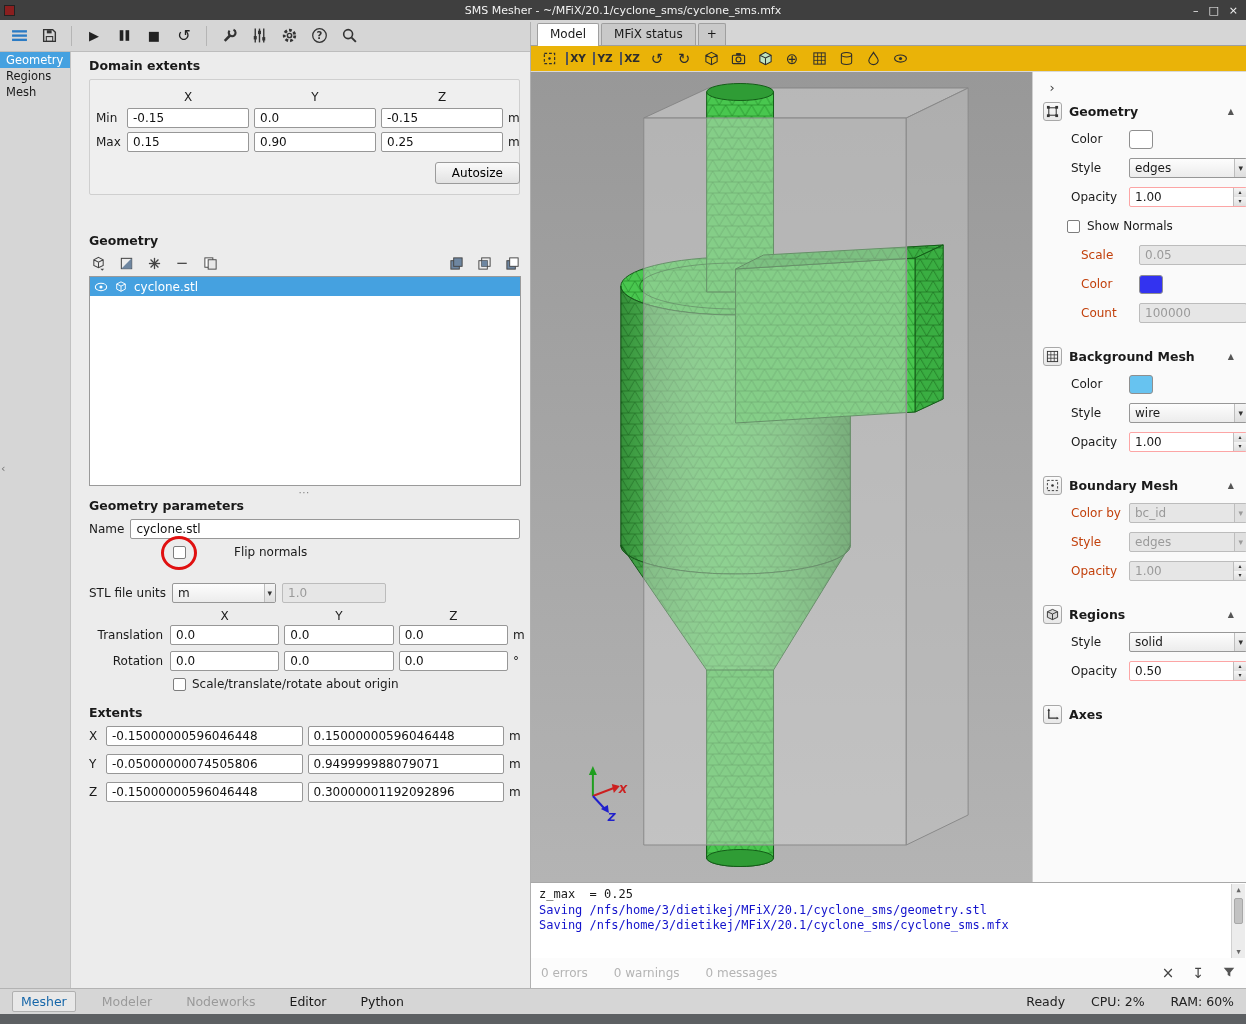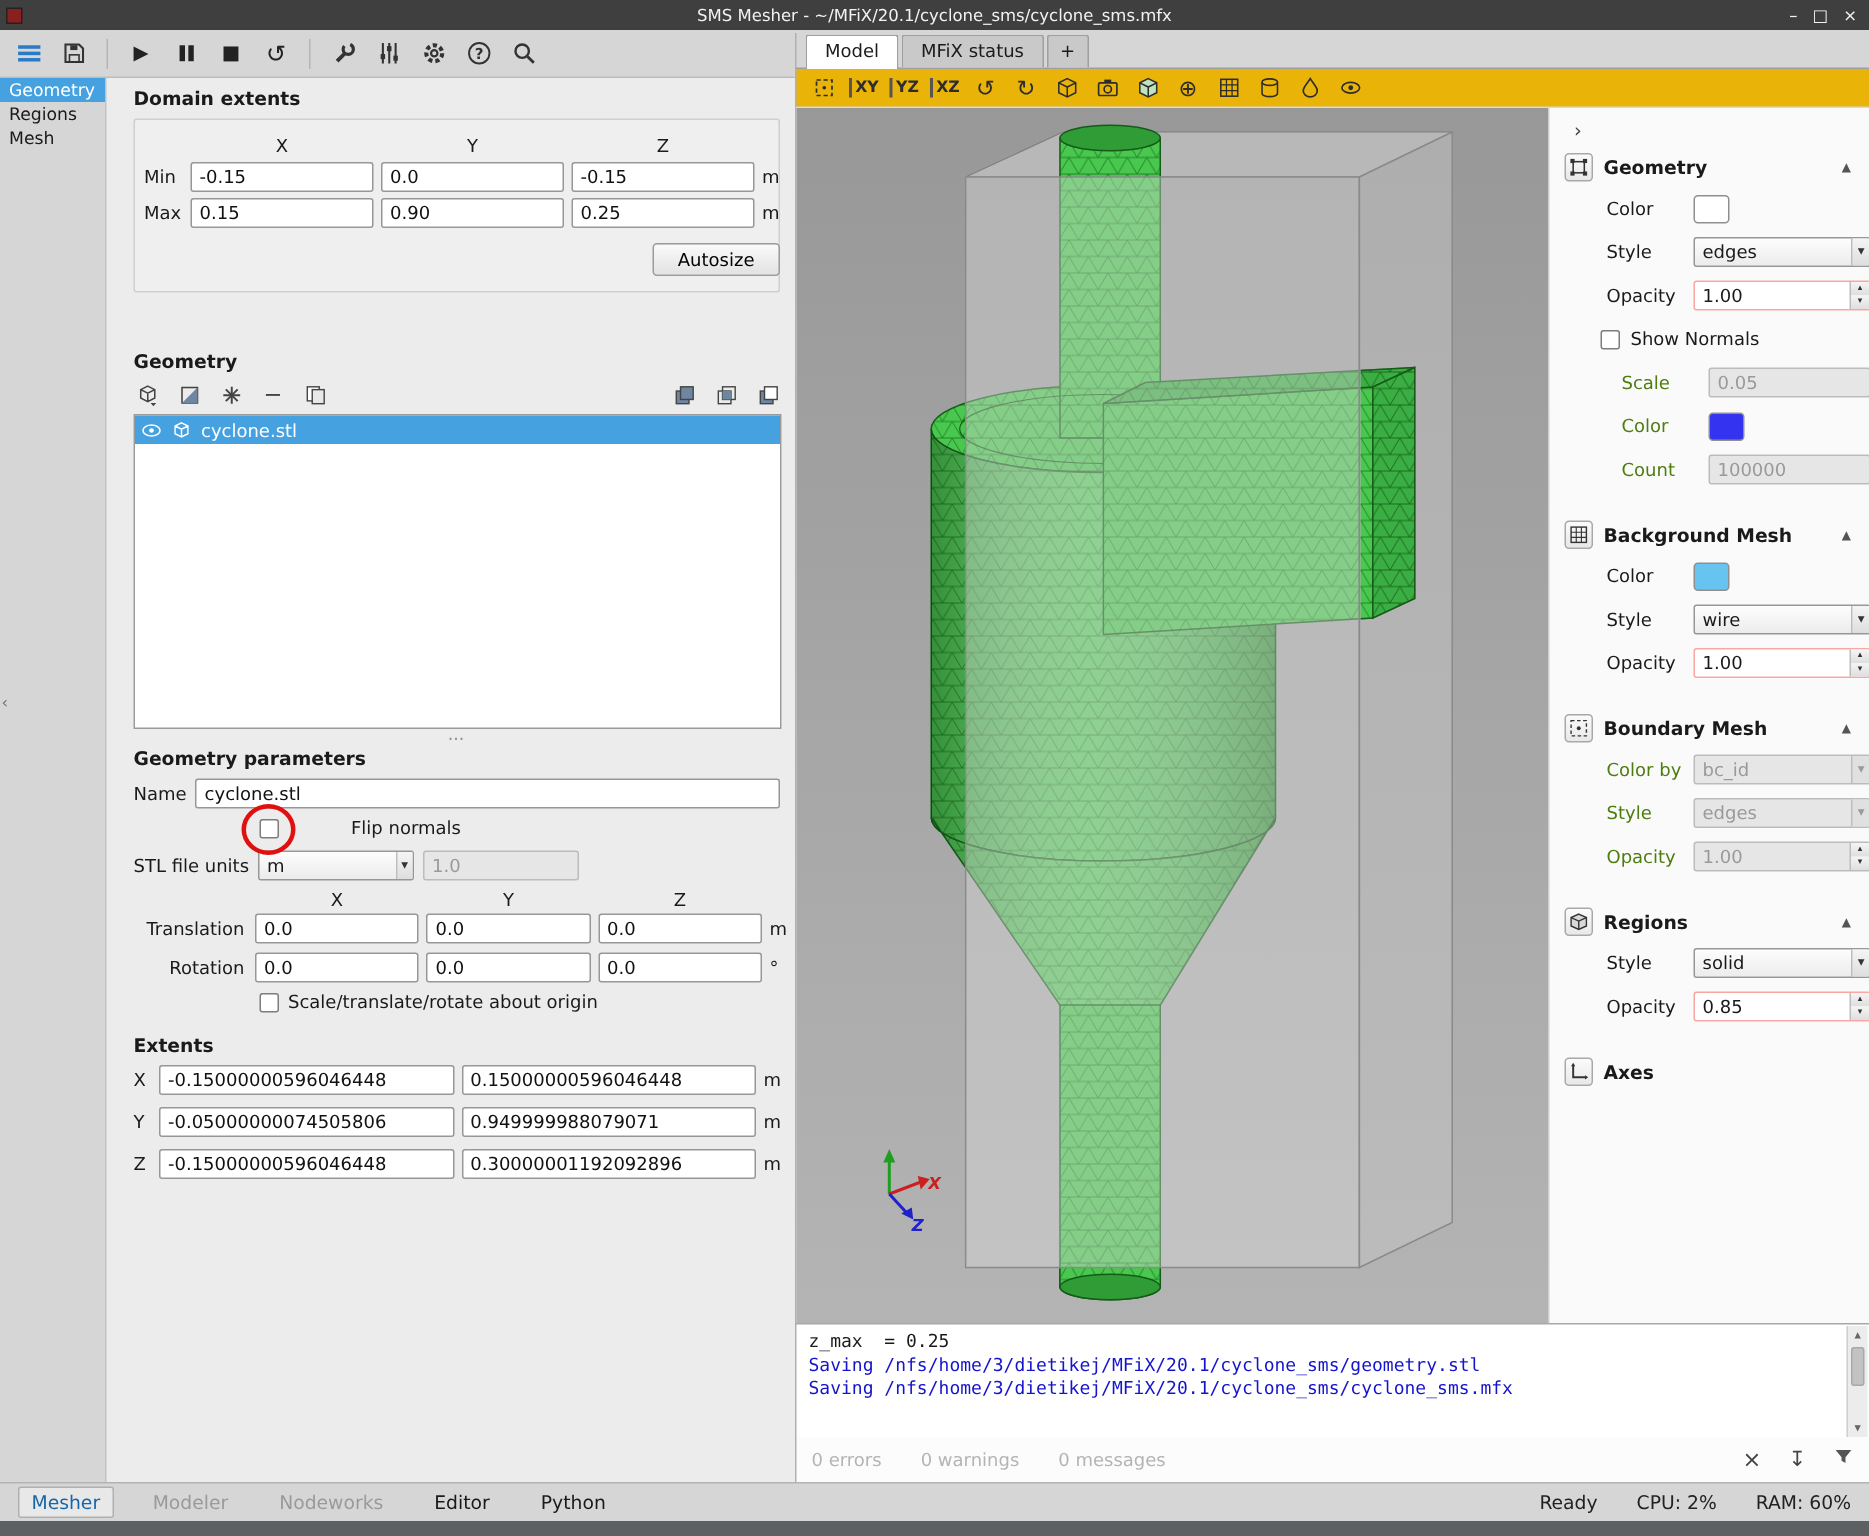--- a/index.html
+++ b/index.html
@@ -59,21 +59,21 @@
   .splitbar { width:432px; height:12px; display:flex; align-items:center; justify-content:center; color:#8a8a8a; font-size:11px; letter-spacing:2px; }
   #navsplit { position:absolute; left:1px; top:462px; color:#777; font-size:11px; }
 
   .prow { display:flex; align-items:center; gap:6px; margin-bottom:6px; }
   .prow .lbl { flex:none; }
   .tr-grid { display:grid; grid-template-columns:76px 1fr 1fr 1fr 14px; gap:4px 5px; align-items:center; width:438px; margin-bottom:6px; }
   .tr-grid .r { text-align:right; padding-right:2px; }
   .tr-grid .c { text-align:center; }
   .ext-grid { display:grid; grid-template-columns:12px 1fr 1fr 12px; gap:4px 5px; align-items:center; width:432px; margin-bottom:8px; }
 
-  #flip-row { position:relative; margin:2px 0 8px;gap:48px; }
+  #flip-row { position:relative; margin:2px 0 24px;gap:48px; }
   #flip-row .cb { margin-left:84px; }
   #anno-circle { position:absolute; left:72px; top:-9px; width:36px; height:34px; border:3.5px solid #e01010; border-radius:50%; pointer-events:none; }
 
   
   #tabbar { position:absolute; left:530px; top:22px; right:0; height:24px; background:#d6d6d6; border-bottom:1px solid #9f9f9f; display:flex; align-items:flex-end; padding-left:6px; border-left:1px solid #b0b0b0; }
   .tab { height:22px; padding:3px 12px; border:1px solid #9f9f9f; border-bottom:none; background:#c9c9c9; margin-right:2px; font-size:12px; border-radius:2px 2px 0 0; }
   .tab.sel { background:#fff; height:23px; margin-bottom:-1px; }
   .tab.plus { padding:3px 8px; }
 
   #vtoolbar { position:absolute; left:530px; top:46px; right:0; height:26px; background:#eab308; border-bottom:1px solid #d8d8d8; display:flex; align-items:center; gap:7px; padding:0 8px; border-left:1px solid #b0b0b0; }
@@ -87,21 +87,21 @@
   
   #settings { position:absolute; left:1032px; top:72px; right:0; height:810px; background:#fafafa; border-left:1px solid #cfcfcf; padding:4px 8px 0 8px; font-size:12px; overflow:hidden; }
   .collapse-btn { width:18px; height:18px; display:flex; align-items:center; justify-content:center; color:#444; font-size:13px; margin:2px 0 6px 2px; }
   .sec-h { display:flex; align-items:center; gap:7px; margin:6px 0 7px 2px; }
   .sec-ico { width:19px; height:19px; border:1px solid #a8a8a8; border-radius:3px; background:linear-gradient(#fbfbfb,#e8e8e8); display:flex; align-items:center; justify-content:center; }
   .sec-ico svg { width:13px; height:13px; }
   .sec-t { font-weight:bold; font-size:12.5px; }
   .caret { margin-left:auto; font-size:8px; color:#555; padding-right:4px; }
   .srow { display:flex; align-items:center; margin:0 0 7px 30px; height:22px; }
   .slbl { width:58px; flex:none; }
-  .slbl.dis { color:#4d7c0f; }
+  .slbl.dis { color:#c2410c; }
   .sctl { width:118px; flex:none; }
   .sw { width:24px; height:19px; border:1px solid #8f8f8f; border-radius:3px; display:inline-block; }
   .secgap { height:10px; }
 
   
   #console { position:absolute; left:530px; top:882px; right:0; height:76px; background:#fff; border-left:1px solid #b0b0b0; border-top:1px solid #a8a8a8; font-family:"DejaVu Sans Mono","Liberation Mono",monospace; font-size:12px; padding:4px 20px 0 8px; }
   #console .cline { line-height:15.5px; white-space:pre; }
   #console .cline.blue { color:#1414cc; }
   #cscroll { position:absolute; right:1px; top:1px; width:14px; height:74px; background:#ececec; border-left:1px solid #d0d0d0; font-size:7px; color:#666; text-align:center; }
   #cscroll .sa { height:12px; line-height:12px; }
@@ -655,21 +655,21 @@
   <div class="srow">
     <span class="slbl">Style</span>
     <div class="combo sctl">
       <span>solid</span>
       <span class="arr">▾</span>
     </div>
   </div>
   <div class="srow">
     <span class="slbl">Opacity</span>
     <div class="spin sctl">
-      <span>0.85</span>
+      <span>0.50</span>
       <span class="btns">
           <span>▴</span>
           <span>▾</span>
         </span>
     </div>
   </div>
 
   <div class="secgap"></div>
 
   <div class="sec-h">

